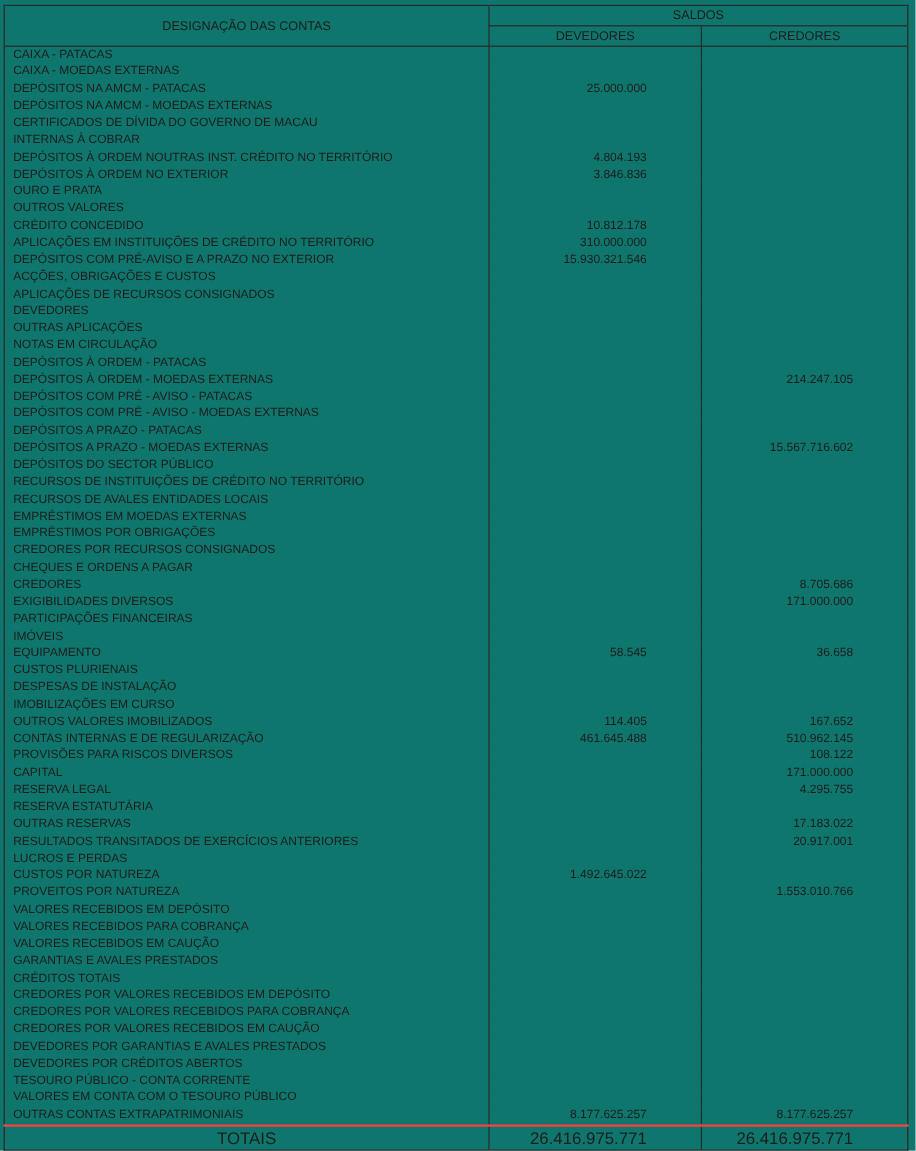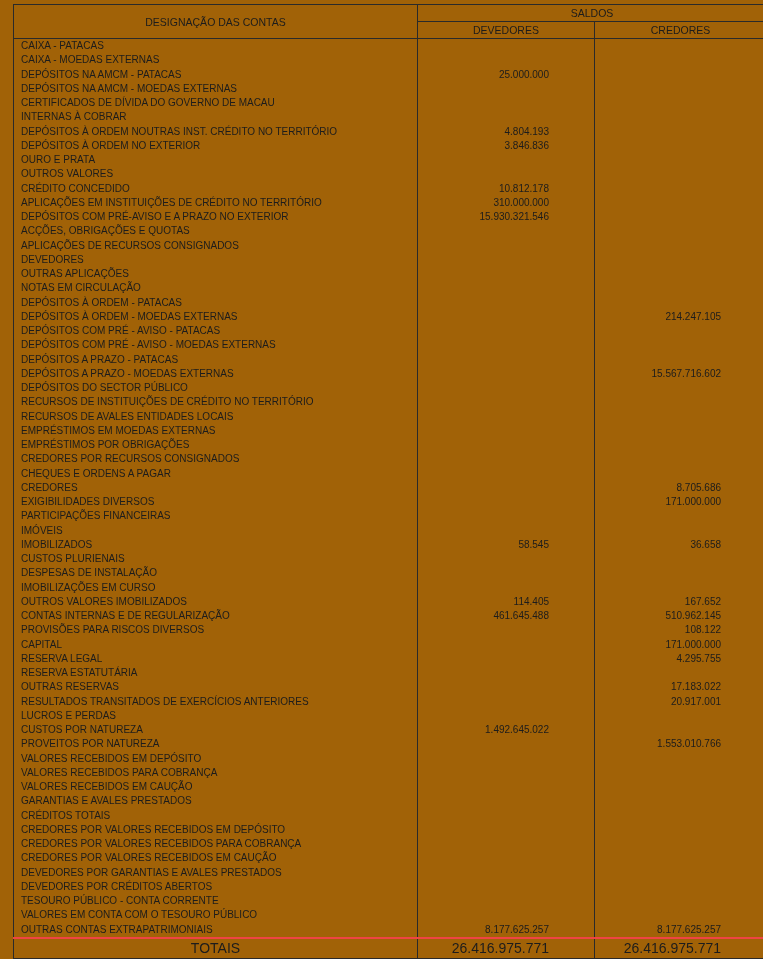--- a/index.html
+++ b/index.html
@@ -4,25 +4,25 @@
 <style>
   html, body {
     margin: 0;
     padding: 0;
     background: #f2f2ef;
   }
   .page {
     position: relative;
     width: 763px;
     height: 959px;
-    background: #a16207;
+    background: #0f766e;
     font-family: "Liberation Sans", sans-serif;
     color: #1c1c1c;
     box-sizing: border-box;
-    padding: 4px 13px;
+    padding: 4px 3px;
   }
   table.ledger {
     width: 753px;
     border-collapse: collapse;
     table-layout: fixed;
     border: 1px solid #2a2a2a;
   }
   col.col-label { width: 404px; }
   col.col-dev   { width: 177px; }
   col.col-cred  { width: 172px; }
@@ -191,21 +191,21 @@
           <td class="c3"></td>
         </tr>
 
         <tr>
           <td class="c1">DEPÓSITOS COM PRÉ-AVISO E A PRAZO NO EXTERIOR</td>
           <td class="c2">15.930.321.546</td>
           <td class="c3"></td>
         </tr>
 
         <tr>
-          <td class="c1">ACÇÕES, OBRIGAÇÕES E QUOTAS</td>
+          <td class="c1">ACÇÕES, OBRIGAÇÕES E CUSTOS</td>
           <td class="c2"></td>
           <td class="c3"></td>
         </tr>
 
         <tr>
           <td class="c1">APLICAÇÕES DE RECURSOS CONSIGNADOS</td>
           <td class="c2"></td>
           <td class="c3"></td>
         </tr>
 
@@ -323,21 +323,21 @@
           <td class="c3"></td>
         </tr>
 
         <tr>
           <td class="c1">IMÓVEIS</td>
           <td class="c2"></td>
           <td class="c3"></td>
         </tr>
 
         <tr>
-          <td class="c1">IMOBILIZADOS</td>
+          <td class="c1">EQUIPAMENTO</td>
           <td class="c2">58.545</td>
           <td class="c3">36.658</td>
         </tr>
 
         <tr>
           <td class="c1">CUSTOS PLURIENAIS</td>
           <td class="c2"></td>
           <td class="c3"></td>
         </tr>
 

